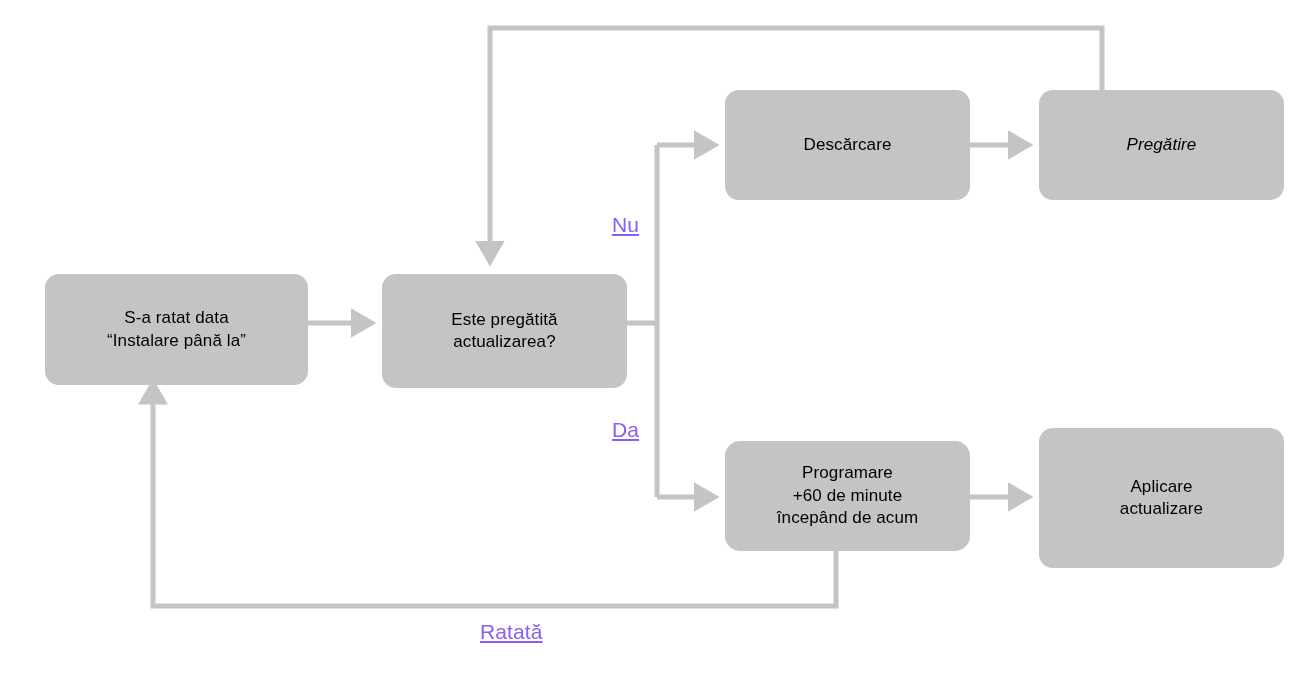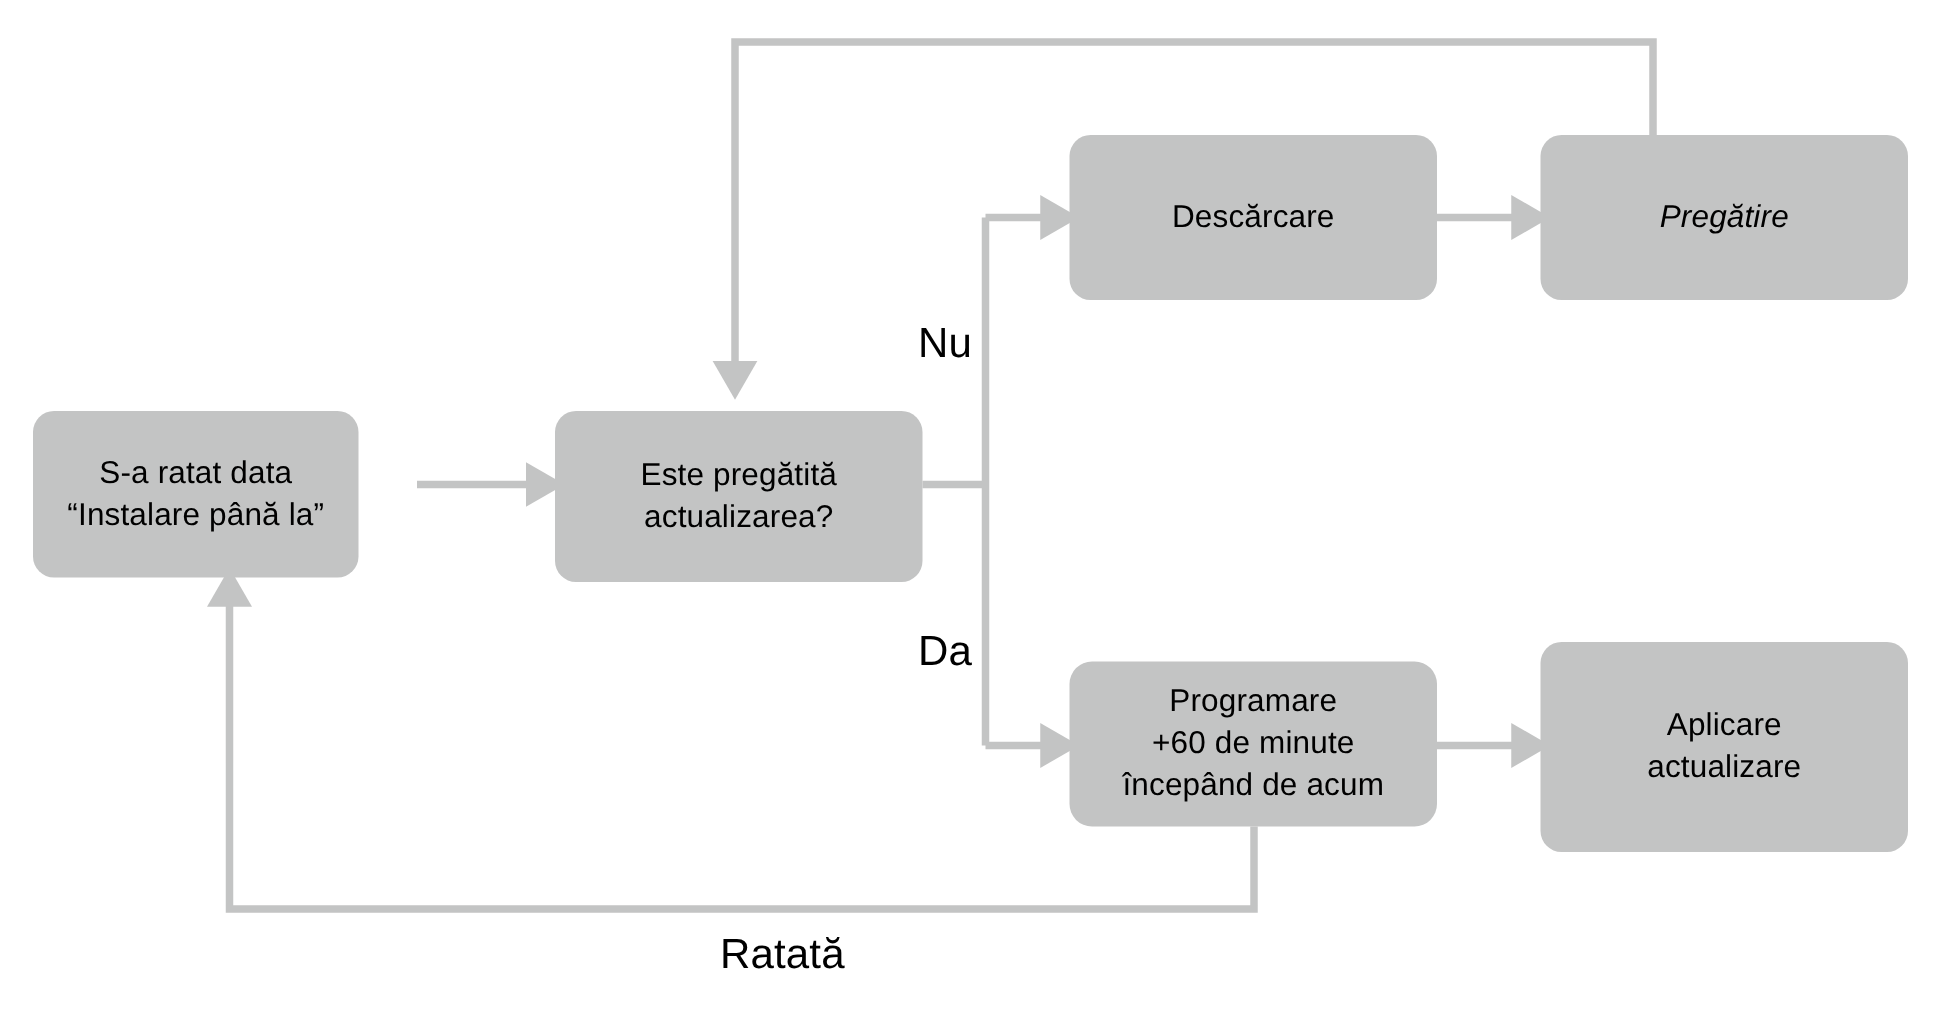--- a/index.html
+++ b/index.html
@@ -28,39 +28,41 @@
   }
   .node {
     position: absolute;
     background: #c3c4c4;
     border-radius: 14px;
     display: flex;
     align-items: center;
     justify-content: center;
     text-align: center;
     color: #000000;
-    font-size: 21px;
+    font-size: 17px;
     line-height: 1.32;
     letter-spacing: 0.1px;
     box-sizing: border-box;
-    padding: 4px 10px;
+    padding: 4px 24px;
     z-index: 2;
+    margin-left: 12px;
   }
   .node .node-label {
     display: block;
     white-space: pre-line;
   }
   .edge-label {
     position: absolute;
-    color: #000000;
-    font-size: 28px;
+    color: #8b5cf6;
+    font-size: 21px;
     line-height: 1.2;
     letter-spacing: 0.1px;
     white-space: nowrap;
     z-index: 3;
+    text-decoration: underline;
   }
 </style>
 </head>
 <body>
 
 <div id="canvas">
 
   <svg id="edges" viewBox="0 0 1303 673" width="1303" height="673" xmlns="http://www.w3.org/2000/svg" aria-hidden="true">
     <defs>
       <marker id="arrowRight" markerWidth="9" markerHeight="9" refX="1.1" refY="3" orient="auto" markerUnits="strokeWidth">
@@ -83,21 +85,21 @@
       <path d="M1102,90 L1102,28 L490,28 L490,246" marker-end="url(#arrowRight)"></path>
 
       <path d="M657,497 L699,497" marker-end="url(#arrowRight)"></path>
 
       <path d="M958,497 L1013,497" marker-end="url(#arrowRight)"></path>
 
       <path d="M836,551 L836,606 L153,606 L153,399" marker-end="url(#arrowRight)"></path>
     </g>
   </svg>
 
-  <div class="node" style="left:22px; top:274px; width:217px; height:111px;">
+  <div class="node" style="left:33px; top:274px; width:263px; height:111px;">
     <span class="node-label">S-a ratat data
 “Instalare până la”</span>
   </div>
 
   <div class="node" style="left:370px; top:274px; width:245px; height:114px;">
     <span class="node-label">Este pregătită
 actualizarea?</span>
   </div>
 
   <div class="node" style="left:713px; top:90px; width:245px; height:110px;">

